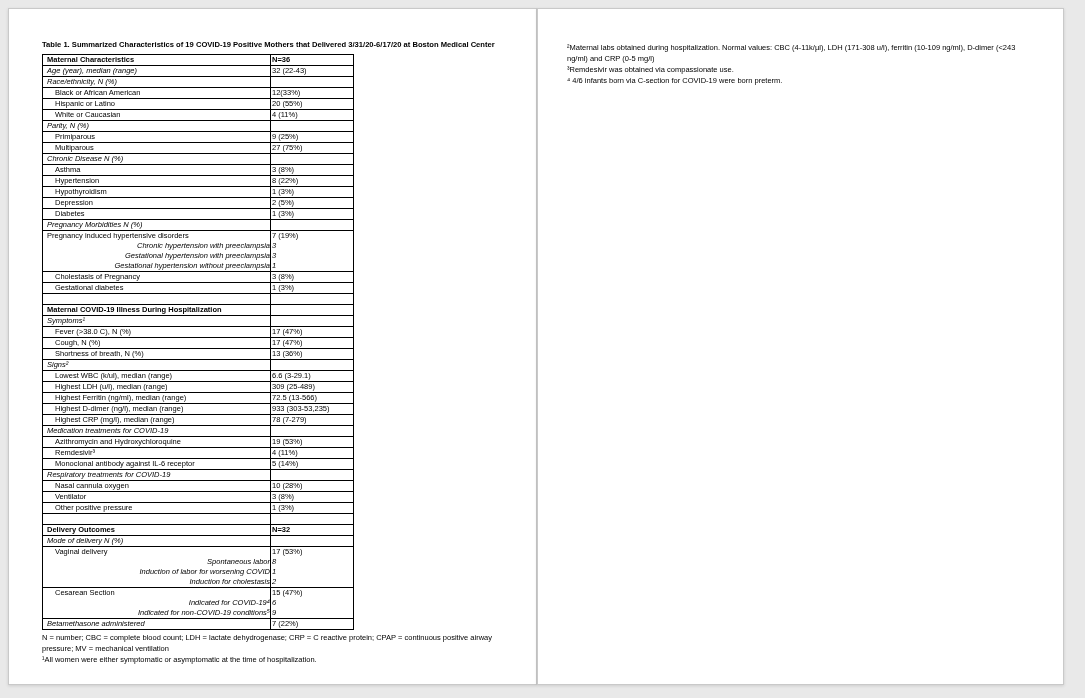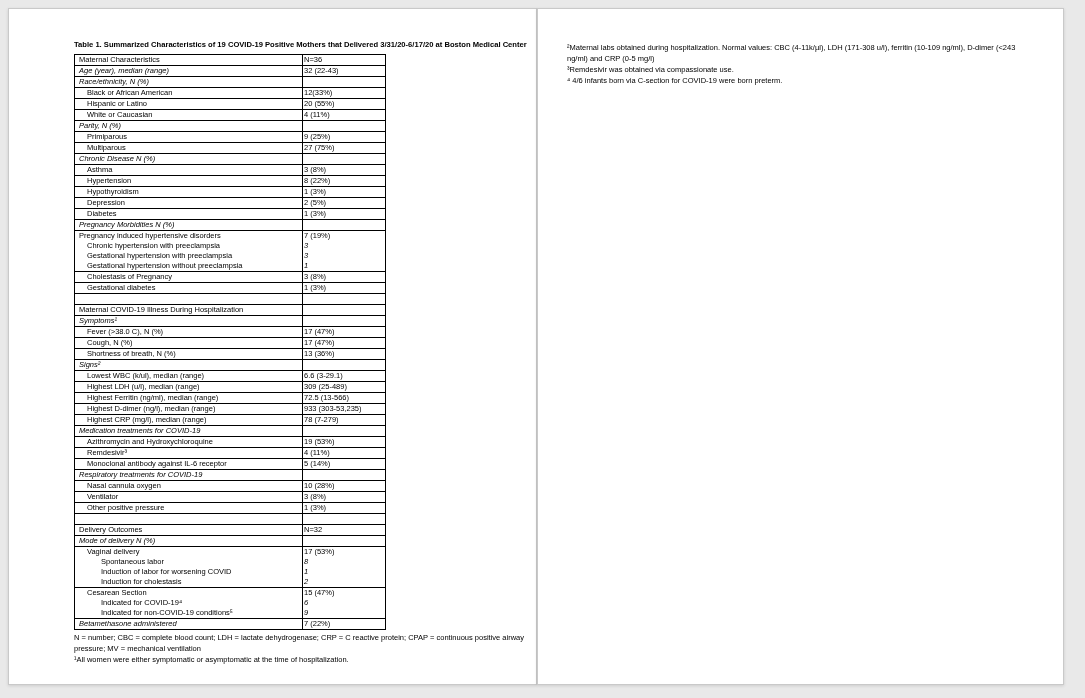--- a/index.html
+++ b/index.html
@@ -13,44 +13,44 @@
   }
   .page{
     position:absolute;top:8px;
     background:#ffffff;
     border:1px solid #c9c9c9;
     box-shadow:0 1px 3px rgba(0,0,0,0.12);
     box-sizing:border-box;
   }
   .page-1{left:8px;width:529px;height:677px;}
   .page-2{left:537px;width:527px;height:677px;}
-  .p1-content{padding:31px 8px 0 33px;margin-left:32px;}
+  .p1-content{padding:31px 8px 0 33px;}
   .doc-title{
     font-size:7.6px;font-weight:bold;line-height:10px;
     width:480px;margin-bottom:4px;letter-spacing:0;
   }
   table.char-table{
     border-collapse:collapse;table-layout:fixed;width:311px;
   }
   table.char-table td{
     border:1px solid #000;
     font-size:7.5px;line-height:10px;
     padding:0 0 0 4px;
     vertical-align:top;
     overflow:hidden;white-space:nowrap;
   }
   table.char-table td.val{
     text-align:left;padding:0 1px;
   }
   col.c-label{width:228px;}
   col.c-val{width:83px;}
-  .b{font-weight:normal;}
+  .b{font-weight:bold;}
   .i{font-style:italic;}
   .ind1{padding-left:12px !important;}
-  .sub-line{padding-left:8px;}
+  .sub-line{font-style:italic;padding-left:8px;text-align:right;}
   .sub-line.ind2{padding-left:14px;}
   .sub-val{font-style:italic;}
   .spacer-cell{height:10px;}
   .footnotes{width:478px;margin-top:2px;}
   .fn-line{font-size:7.5px;line-height:11px;}
   .p2-content{padding:33px 30px 0 29px;}
   .p2-content .fn-line{width:462px;}
 </style>
 </head>
 <body>

